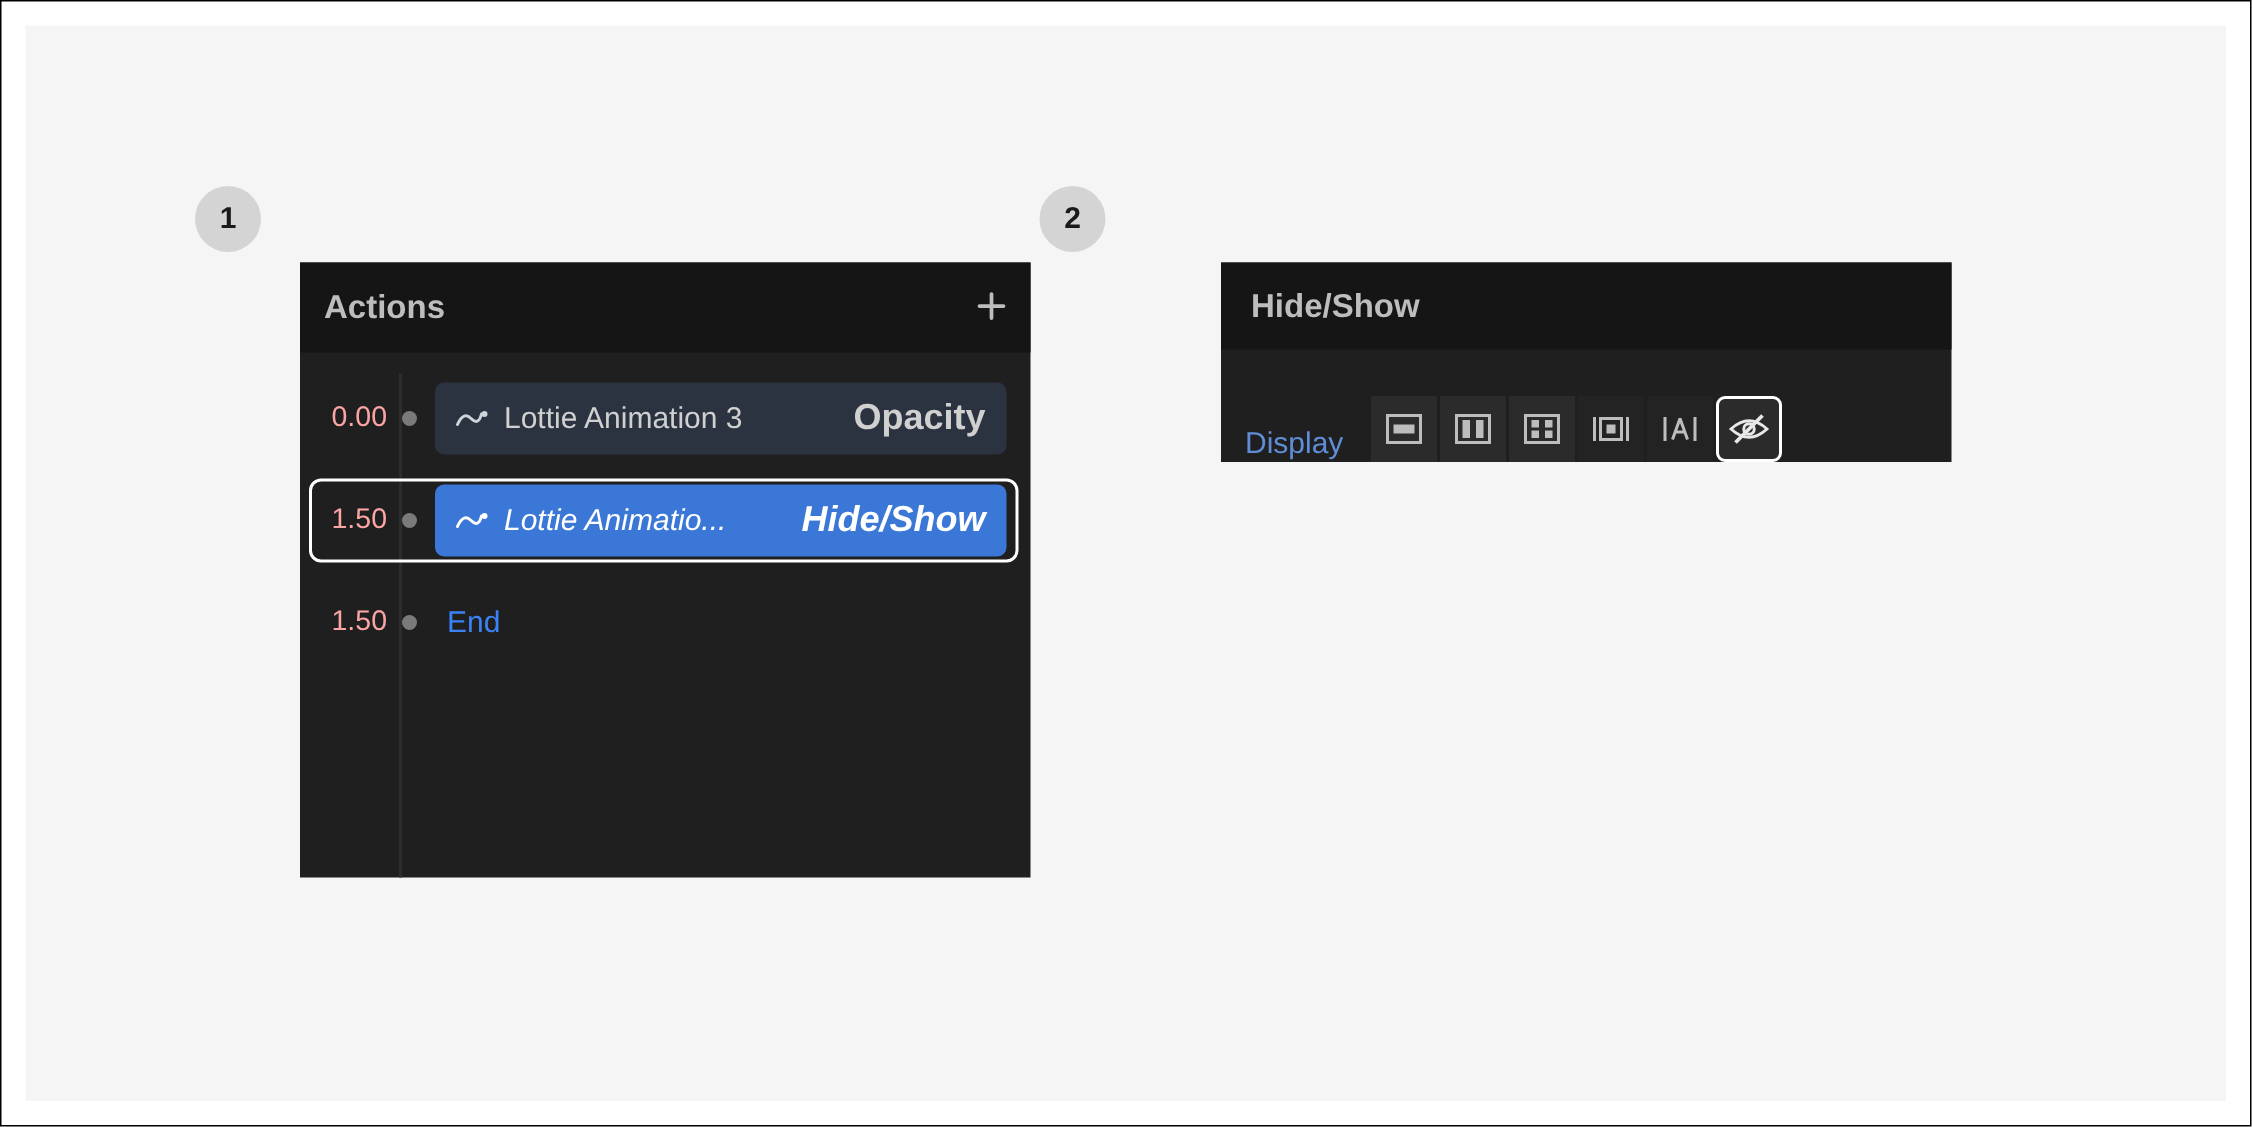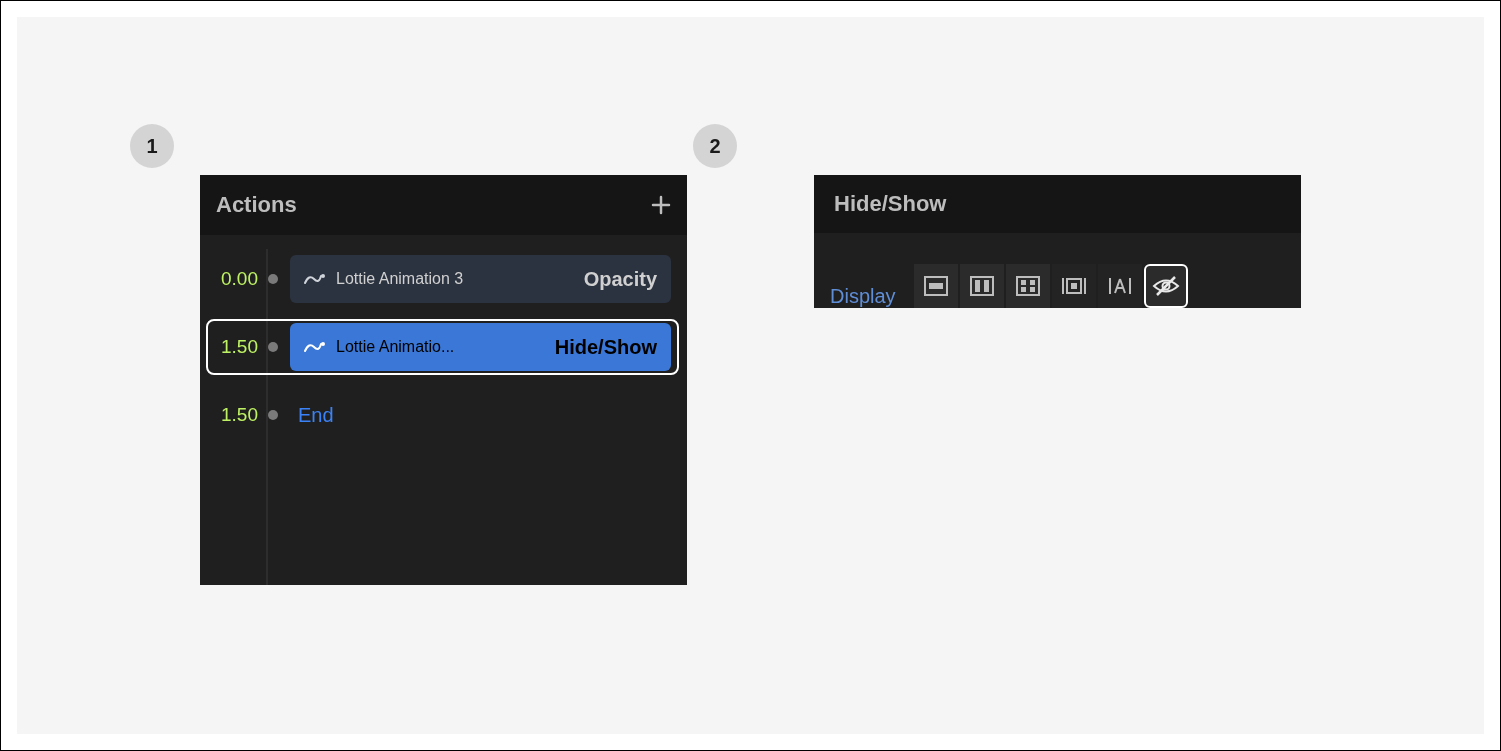--- a/index.html
+++ b/index.html
@@ -74,21 +74,21 @@
     height: 60px;
     display: flex;
     align-items: center;
     padding-left: 12px;
     gap: 12px;
     margin-bottom: 8px;
   }
   .row .time {
     width: 46px;
     text-align: right;
-    color: #bef264;
+    color: #fca5a5;
     font-size: 19px;
   }
   .row .dot {
     width: 10px; height: 10px;
     border-radius: 50%;
     background: #7a7a7a;
     flex-shrink: 0;
     margin-left: -2px;
     z-index: 2;
   }
@@ -103,31 +103,32 @@
     margin-right: 16px;
     overflow: hidden;
     white-space: nowrap;
   }
   .chip-normal {
     background: #2c3340;
     color: #d0d0d0;
   }
   .chip-selected {
     background: #3a77d6;
-    color: #000000;
+    color: #ffffff;
+    font-style: italic;
   }
   .chip .element-name {
     flex: 1;
     overflow: hidden;
     text-overflow: ellipsis;
-    font-size: 16px;
+    font-size: 20px;
   }
   .chip .action-name {
     font-weight: 700;
-    font-size: 20px;
+    font-size: 24px;
     flex-shrink: 0;
   }
   .row-outline {
     position: absolute;
     left: 6px; right: 8px; top: 2px; bottom: 2px;
     border: 2px solid #fff;
     border-radius: 8px;
     pointer-events: none;
   }
   .row .end-label {

